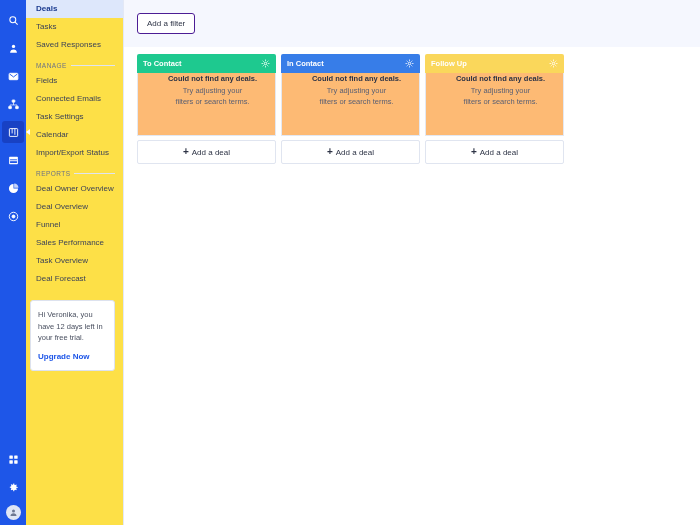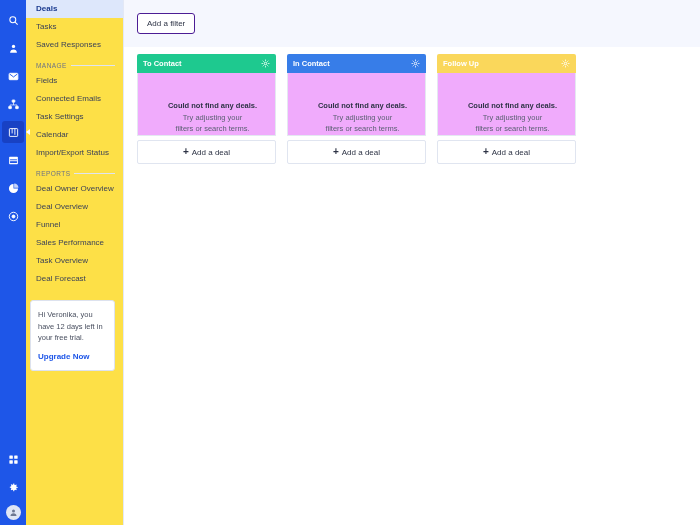--- a/index.html
+++ b/index.html
@@ -93,35 +93,35 @@
   }
   .filter-btn {
     background: #ffffff; border: 1px solid #4c1d95;
     border-radius: 3px;
     font-size: 8px; color: #2d3345;
     padding: 5px 9px;
     font-family: "Liberation Sans", sans-serif;
     cursor: pointer;
   }
 
-  .board { display: flex; gap: 11px; padding: 7px 0 0 13px; }
+  .board { display: flex; gap: 5px; padding: 7px 0 0 13px; }
   .column { width: 139px; }
   .col-head {
     height: 19px; border-radius: 2px 2px 0 0;
     display: flex; align-items: center; justify-content: space-between;
     padding: 0 6px;
   }
   .col-title { font-size: 7.5px; font-weight: bold; color: #ffffff; }
   .col-gear { width: 10px; height: 10px; display: flex; align-items: center; justify-content: center; cursor: pointer; }
   .col-body {
-    background: #f0abfc;
+    background: #fdba74;
     border: 1px solid #e4e8f1;
     border-top: none;
     height: 63px;
-    display: flex; align-items: flex-end; justify-content: center;
+    display: flex; align-items: flex-start; justify-content: center;
     text-align: center;
     padding-left: 12px;
   }
   .empty-msg { font-size: 7.5px; line-height: 1.55; color: #5b6073; }
   .empty-msg .bold { font-weight: bold; color: #2d3345; display: block; }
   .add-deal {
     margin-top: 4px;
     background: #ffffff;
     border: 1px solid #e0e5f0;
     border-radius: 2px;

